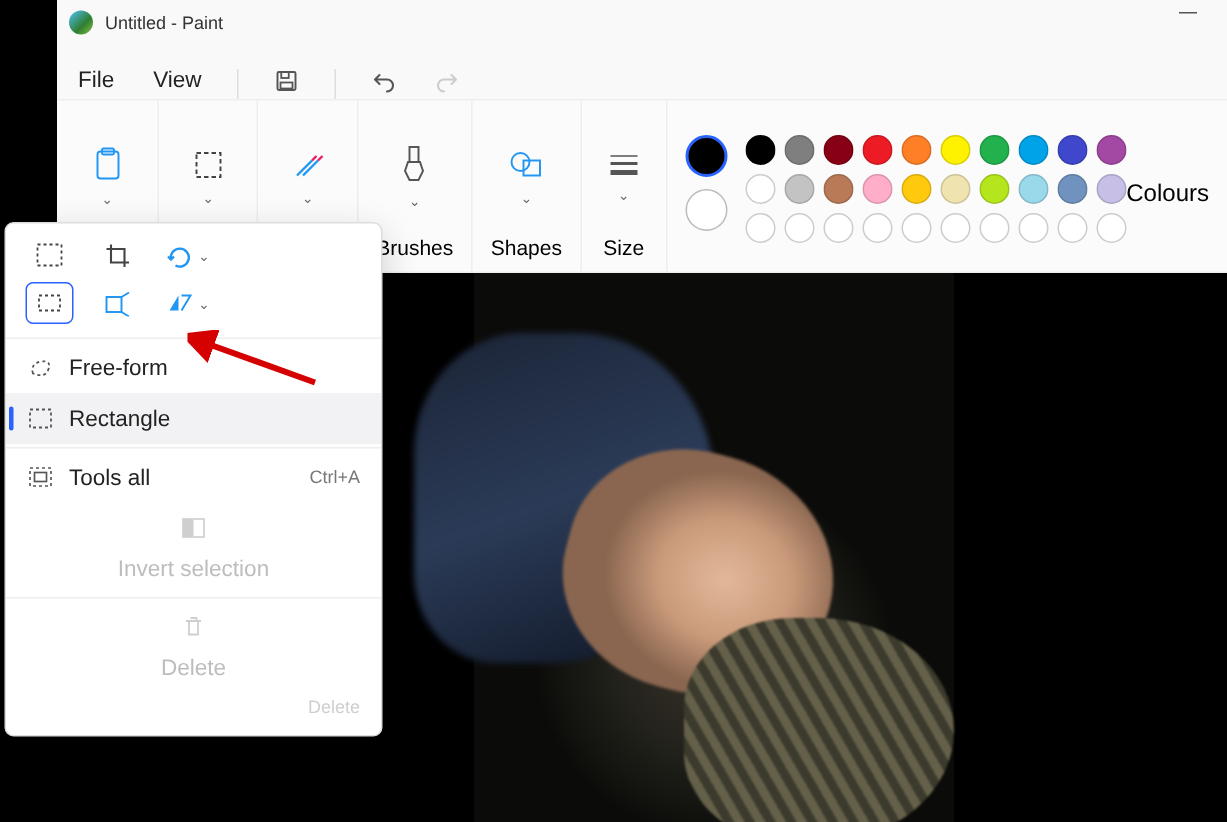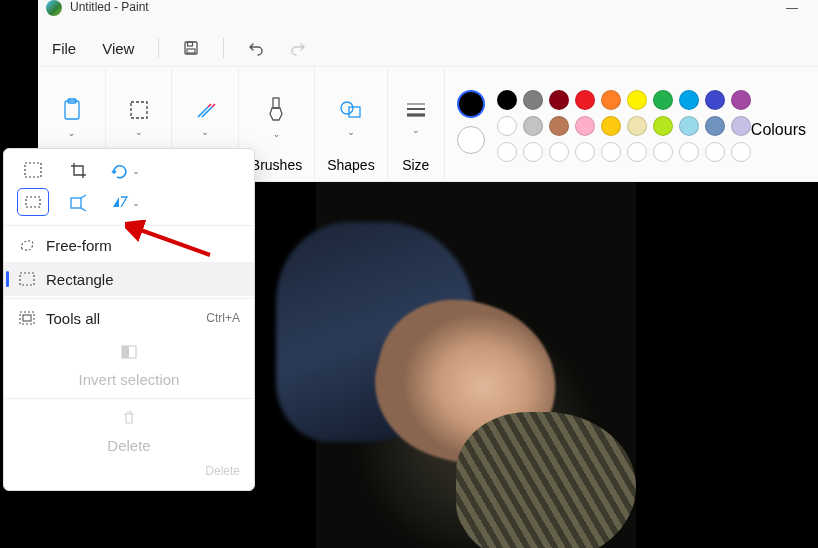--- a/index.html
+++ b/index.html
@@ -1,21 +1,21 @@
 <!DOCTYPE html>
 <html><head>
 <meta charset="utf-8">
 <style>
   * { box-sizing: border-box; margin: 0; padding: 0; font-family: 'Segoe UI', sans-serif; }
   body { width: 818px; height: 548px; background: #000; overflow: hidden; position: relative; }
   .window { position: absolute; left: 38px; top: 0; width: 780px; height: 548px; background: #f9f9f9; }
-  .titlebar { height: 30px; display: flex; padding: 0 8px; font-size: 12px; color: #333; position: relative; }
+  .titlebar { height: 30px; display: flex; align-items: center; padding: 0 8px; font-size: 12px; color: #333; position: relative; }
   .titlebar .app-icon { width: 16px; height: 16px; margin-right: 8px; border-radius: 50%; background: linear-gradient(135deg,#4fc3f7 0%,#2e7d32 60%,#8bc34a 100%); }
   .titlebar .minimize { position: absolute; right: 20px; top: 8px; width: 12px; height: 1px; background: #555; }
-  .menubar { height: 36px; display: flex; align-items: center; padding: 0 10px; gap: 18px; }
+  .menubar { height: 36px; display: flex; align-items: flex-end; padding: 0 10px; gap: 18px; }
   .menubar .menu-item { font-size: 15px; color: #222; cursor: default; padding: 4px 4px; }
   .menubar .divider { width: 1px; height: 20px; background: #ddd; margin: 0 2px; }
   .menubar .icon-btn { width: 24px; height: 24px; display: flex; align-items: center; justify-content: center; color: #555; }
   .menubar .icon-btn.disabled { color: #ccc; }
   .ribbon { height: 116px; border-top: 1px solid #eee; border-bottom: 1px solid #eee; display: flex; background: #fbfbfb; }
   .ribbon-group { display: flex; flex-direction: column; align-items: center; justify-content: space-between; padding: 14px 12px 8px 12px; border-right: 1px solid #eee; }
   .ribbon-group .icon-area { flex: 1; display: flex; align-items: center; justify-content: center; flex-direction: column; gap: 4px; }
   .ribbon-group .label { font-size: 14px; color: #000000; margin-top: 2px; }
   .chev { font-size: 9px; color: #666; margin-top: 2px; }
   .colours-area { flex: 1; display: flex; flex-direction: row; align-items: center; padding: 10px 12px 6px 12px; }

